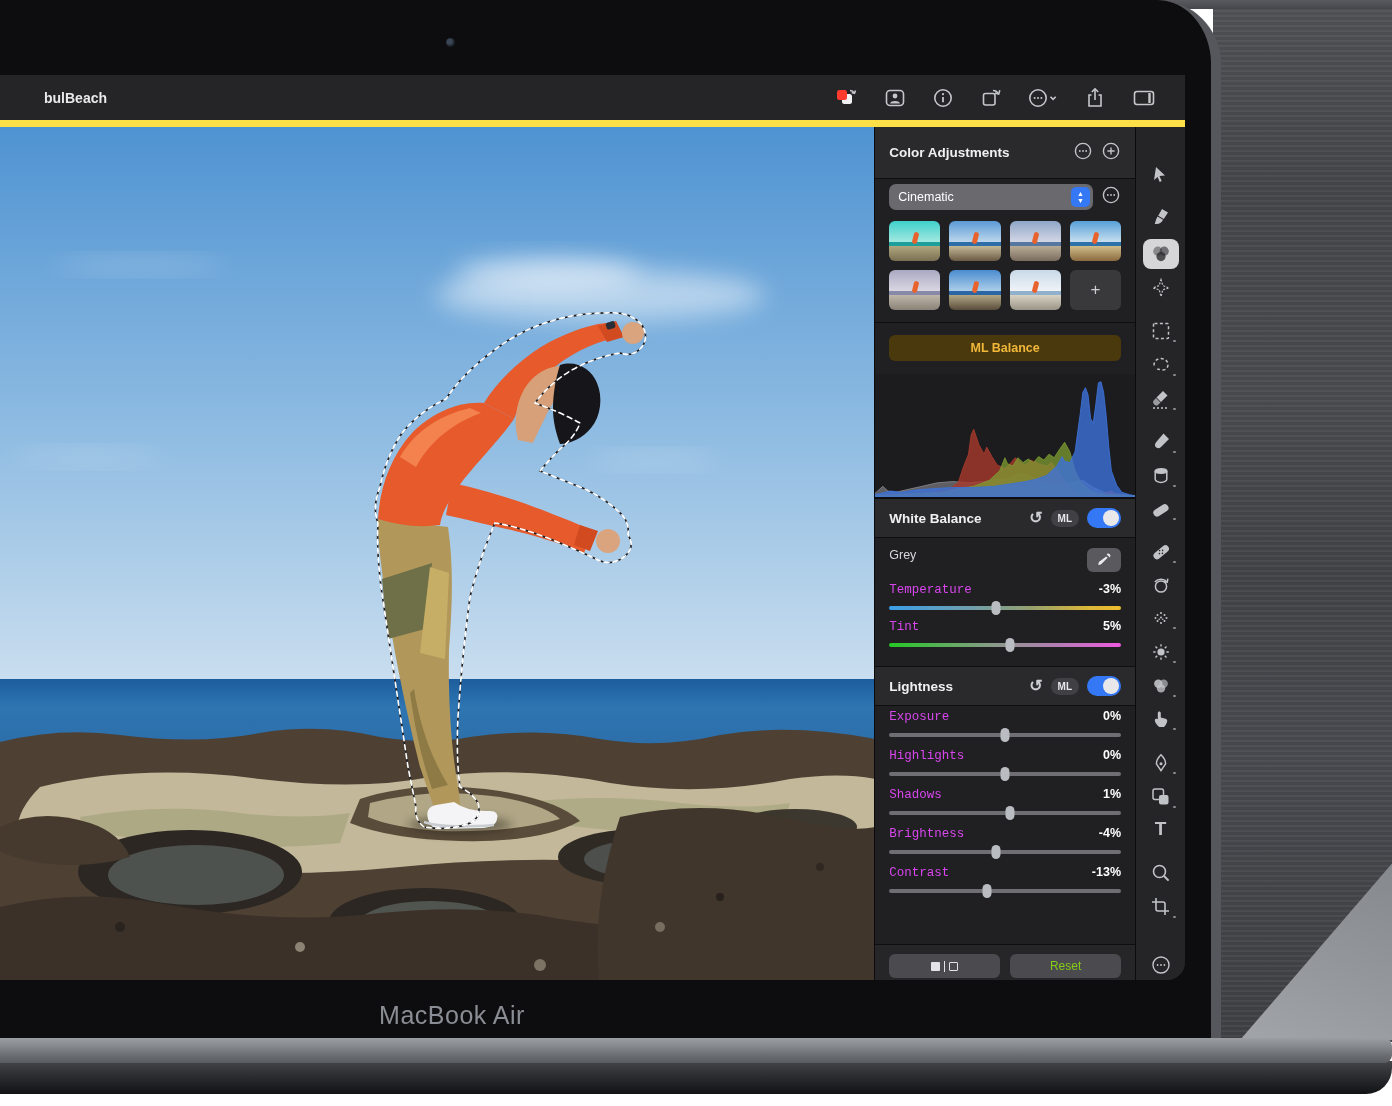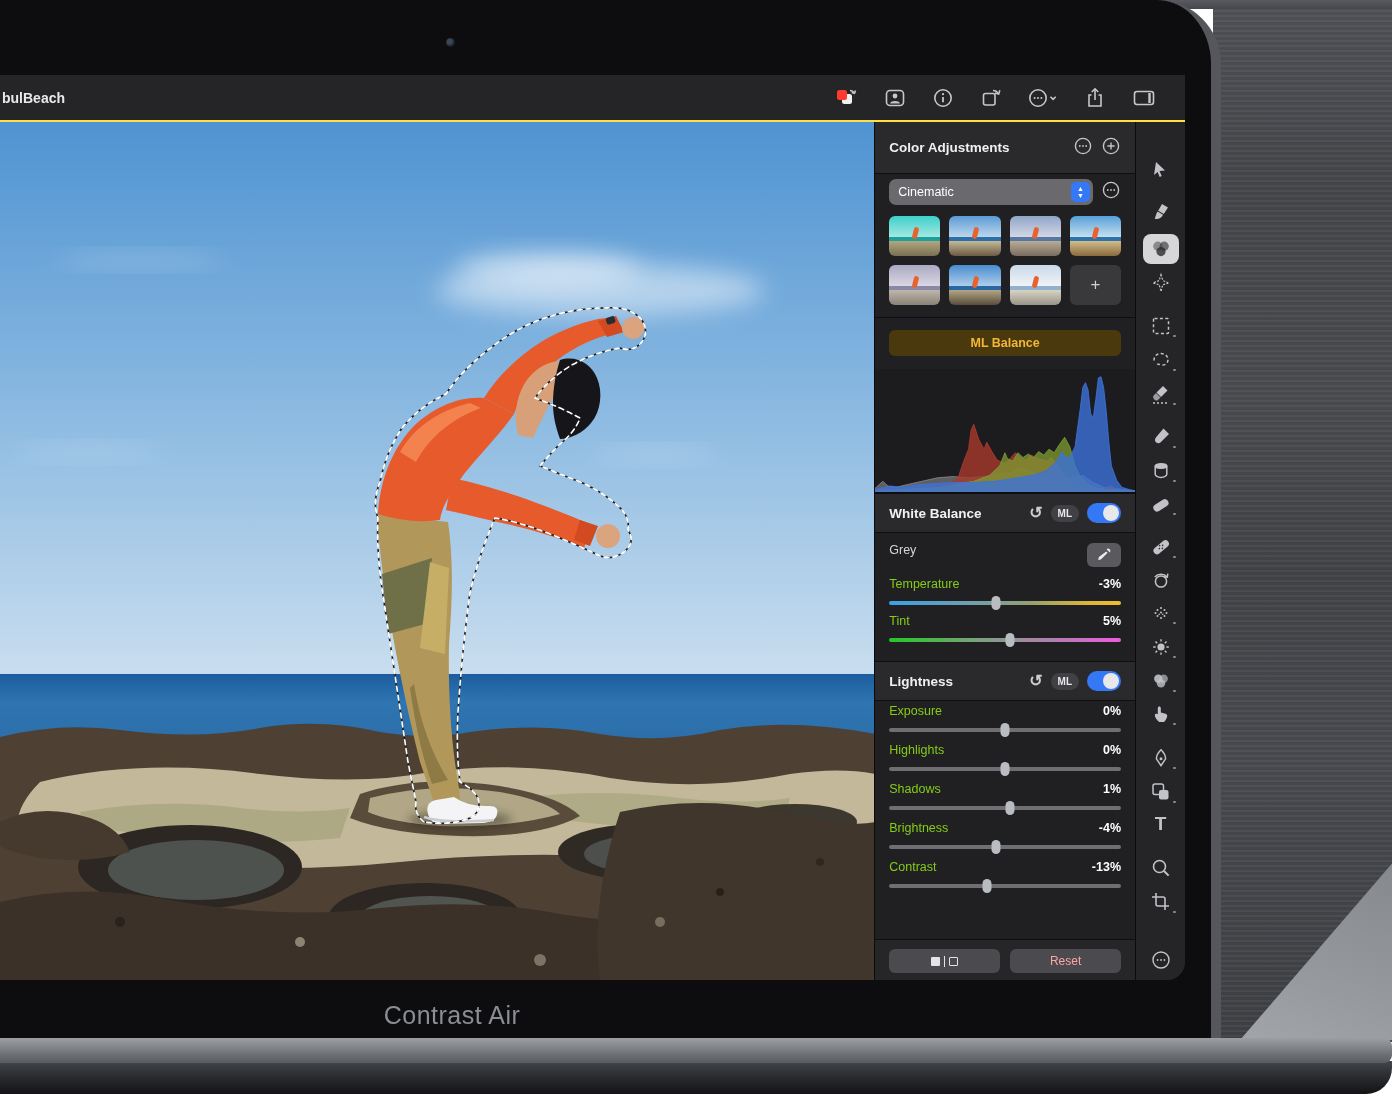--- a/index.html
+++ b/index.html
@@ -23,22 +23,22 @@
   .hinge{position:absolute;left:0;right:0;top:1038px;height:25px;z-index:5;
     background:linear-gradient(180deg,#9b9ea3 0%,#84878c 35%,#6a6d72 70%,#595c61 100%);
     border-radius:0 8px 8px 0;}
   .under{position:absolute;left:0;right:0;top:1061px;height:33px;z-index:4;
     background:linear-gradient(180deg,#44464a 0%,#2b2d30 45%,#121315 100%);
     border-bottom-right-radius:26px;}
 
   
   .app{position:absolute;left:0;top:75px;width:1185px;height:905px;background:#202022;
     border-bottom-right-radius:18px;overflow:hidden;z-index:3;}
-  .titlebar{position:relative;height:45px;background:#252527;border-bottom:2px solid #fde047;
-    display:flex;align-items:center;}
+  .titlebar{position:relative;height:45px;background:#252527;border-bottom:7px solid #fde047;
+    display:flex;align-items:center;padding-left:42px;}
   .title{color:#e9e9eb;font-weight:bold;font-size:14px;margin-left:2px;white-space:nowrap;}
   .tb-icons{margin-left:auto;display:flex;align-items:center;gap:24px;padding-right:28px;color:#c6c7cb;}
   .tb-icons svg{display:block;}
   .main{display:flex;height:860px;}
 
   
   .canvas{position:relative;width:875px;height:860px;overflow:hidden;background:#4f93d2;}
   .canvas svg{display:block;}
 
   
@@ -74,29 +74,29 @@
   .reset-glyph{font-size:16px;color:#cdced2;line-height:1;}
   .ml-pill{height:17px;padding:0 7px;border-radius:9px;background:#414145;color:#e8e8ea;
     font-size:10px;font-weight:bold;display:flex;align-items:center;}
   .grey-row{display:flex;align-items:flex-start;padding:10px 14px 9px;}
   .grey-row .lbl{color:#d6d6da;font-size:12.5px;}
   .eyedrop-btn{margin-left:auto;width:34px;height:24px;border-radius:6px;background:#59595e;
     display:flex;align-items:center;justify-content:center;color:#ececee;}
   .srow{padding:1px 14px 0;height:37px;box-sizing:border-box;}
   .srow.lt{height:39px;padding-top:3px;text-align:right;}
   .slabels{display:flex;justify-content:space-between;align-items:baseline;height:17px;}
-  .slabels .lbl{color:#84cc16;font-size:12.5px;}
+  .slabels .lbl{color:#d946ef;font-size:12.5px;font-family:Liberation Mono, monospace;}
   .slabels .val{color:#fff;font-size:12.5px;font-weight:bold;}
   .track{position:relative;height:14px;margin-top:2px;}
   .track::before{content:"";position:absolute;left:0;right:0;top:5px;height:4px;border-radius:2px;background:#6e6e73;}
   .track.temperature::before{background:linear-gradient(90deg,#3aa0e8,#6f9fae 35%,#93a071 60%,#d9b63a 85%,#f0bc2e);}
   .track.tint::before{background:linear-gradient(90deg,#25c825,#8a9a8a 45%,#b87ab8 75%,#f05ae0);}
   .sthumb{position:absolute;top:0;width:9px;height:14px;border-radius:4.5px;background:#b9bcc0;transform:translateX(-50%);}
   .panel-footer{margin-top:auto;display:flex;gap:10px;padding:9px 14px;background:#262628;border-top:1px solid #0e0e10;}
-  .pf-btn{flex:1;height:24px;border:none;border-radius:6px;background:#4a4a4f;color:#fca5a5;
+  .pf-btn{flex:1;height:24px;border:none;border-radius:6px;background:#4a4a4f;color:#84cc16;
     font-size:12px;font-family:inherit;display:flex;align-items:center;justify-content:center;gap:2px;}
   .cmp-a{width:9px;height:9px;background:#e4e4e6;border-radius:1px;}
   .cmp-b{width:1px;height:11px;background:#e4e4e6;margin:0 2px;}
   .cmp-c{width:9px;height:9px;border:1.4px solid #e4e4e6;border-radius:1px;box-sizing:border-box;}
 
   
   .toolcol{position:relative;width:49px;height:860px;background:#252527;border-left:1px solid #0b0b0d;}
   .tool{position:absolute;left:50%;transform:translateX(-50%);color:#c2c3c7;width:22px;height:22px;}
   .tool svg{display:block;}
   .tool.has-dot::after{content:"";position:absolute;right:-4px;bottom:0;width:2.5px;height:2.5px;border-radius:50%;background:#8a8b8f;}
@@ -108,21 +108,21 @@
 <body>
 
 <div class="stage">
 
   <div class="side-col"></div>
   <div class="base-wedge"></div>
   <div class="lid-top"></div>
   <div class="lid-front">
     <div class="camera"></div>
   </div>
-  <div class="bezel-label">Contrast Air</div>
+  <div class="bezel-label">MacBook Air</div>
   <div class="hinge"></div>
   <div class="under"></div>
 
   <div class="app">
     <div class="titlebar">
       <span class="title">bulBeach</span>
       <div class="tb-icons">
         <span>
           <svg width="26" height="24" viewBox="0 0 26 24">
               <rect x="9" y="8" width="10" height="10" rx="2.5" fill="#f2f2f4"></rect>

